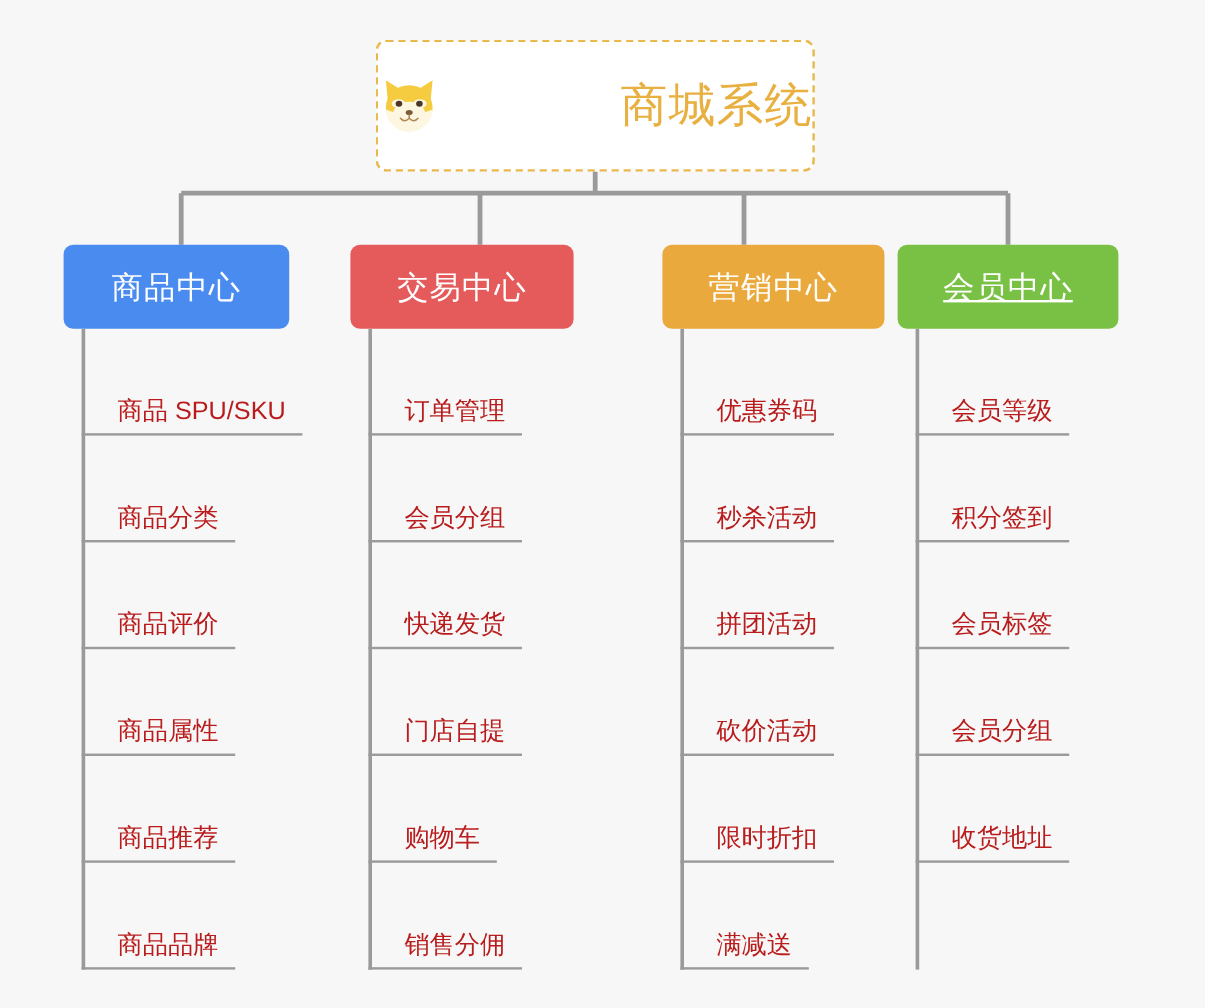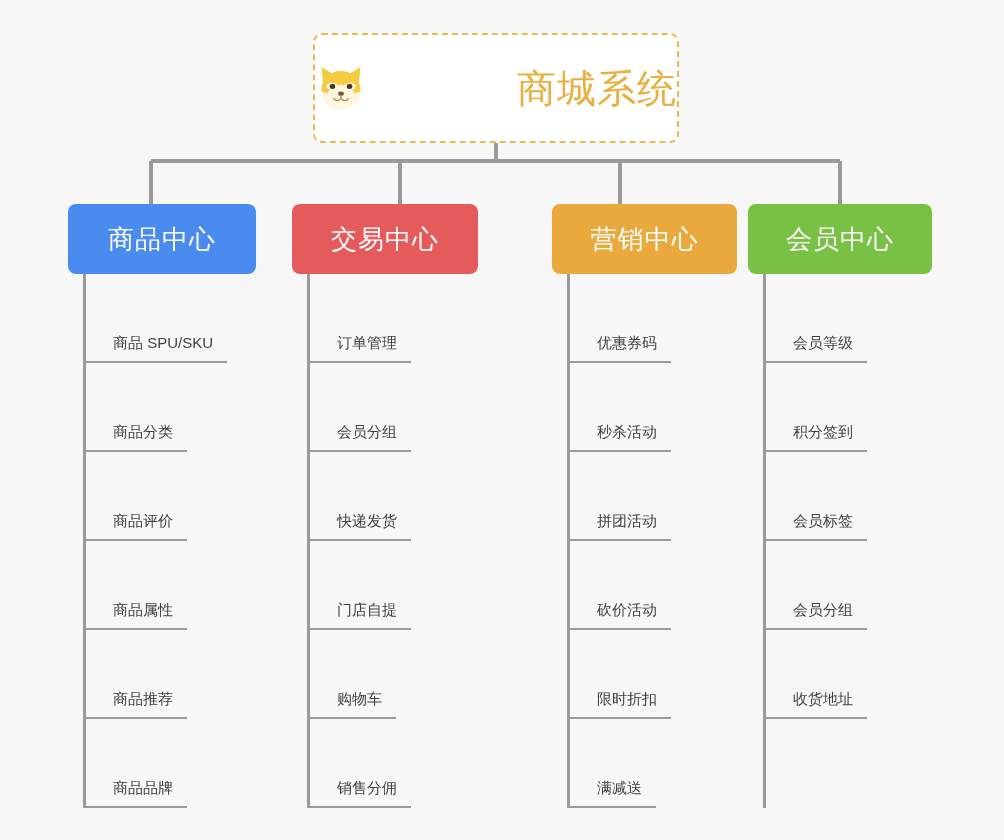--- a/index.html
+++ b/index.html
@@ -99,23 +99,23 @@
     align-items: flex-end;
   }
   .leaf-inner {
     position: relative;
     margin-left: 15px;
     padding: 0 14px 5px 30px;
     border-bottom: 2px solid #9a9a9a;
     display: inline-block;
   }
   .leaf-label {
-    font-size: 15px;
+    font-size: 21px;
     line-height: 26px;
-    color: #404040;
+    color: #b91c1c;
     white-space: nowrap;
   }
 </style>
 </head>
 <body>
 
 <div id="mindmap">
 
   <svg class="connectors" viewBox="0 0 1004 840" width="1004" height="840" aria-hidden="true">
     <g stroke="#9a9a9a" stroke-width="4" fill="none" stroke-linecap="butt">
@@ -124,21 +124,21 @@
 
       <path d="M151,161 L840,161"></path>
 
       <path d="M151,161 L151,204"></path>
       <path d="M400,161 L400,204"></path>
       <path d="M620,161 L620,204"></path>
       <path d="M840,161 L840,204"></path>
     </g>
   </svg>
 
-  <div class="column" style="left:68px; width:188px;">
+  <div class="column" style="left:53px; width:188px;">
     <div class="cat-box" style="background:#4a8bf0;">
       <span>商品中心</span>
     </div>
     <div class="leaf-list">
       <div class="spine" style="height:534px;"></div>
       <div class="leaf">
         <div class="leaf-inner"><span class="leaf-label">商品 SPU/SKU</span></div>
       </div>
       <div class="leaf">
         <div class="leaf-inner"><span class="leaf-label">商品分类</span></div>
@@ -206,21 +206,21 @@
       <div class="leaf">
         <div class="leaf-inner"><span class="leaf-label">限时折扣</span></div>
       </div>
       <div class="leaf">
         <div class="leaf-inner"><span class="leaf-label">满减送</span></div>
       </div>
     </div>
   </div>
 
   <div class="column" style="left:748px; width:184px;">
-    <div class="cat-box" style="background:#79c144;">
+    <div class="cat-box" style="background:#79c144;text-decoration:underline;">
       <span>会员中心</span>
     </div>
     <div class="leaf-list">
       <div class="spine" style="height:534px;"></div>
       <div class="leaf">
         <div class="leaf-inner"><span class="leaf-label">会员等级</span></div>
       </div>
       <div class="leaf">
         <div class="leaf-inner"><span class="leaf-label">积分签到</span></div>
       </div>

